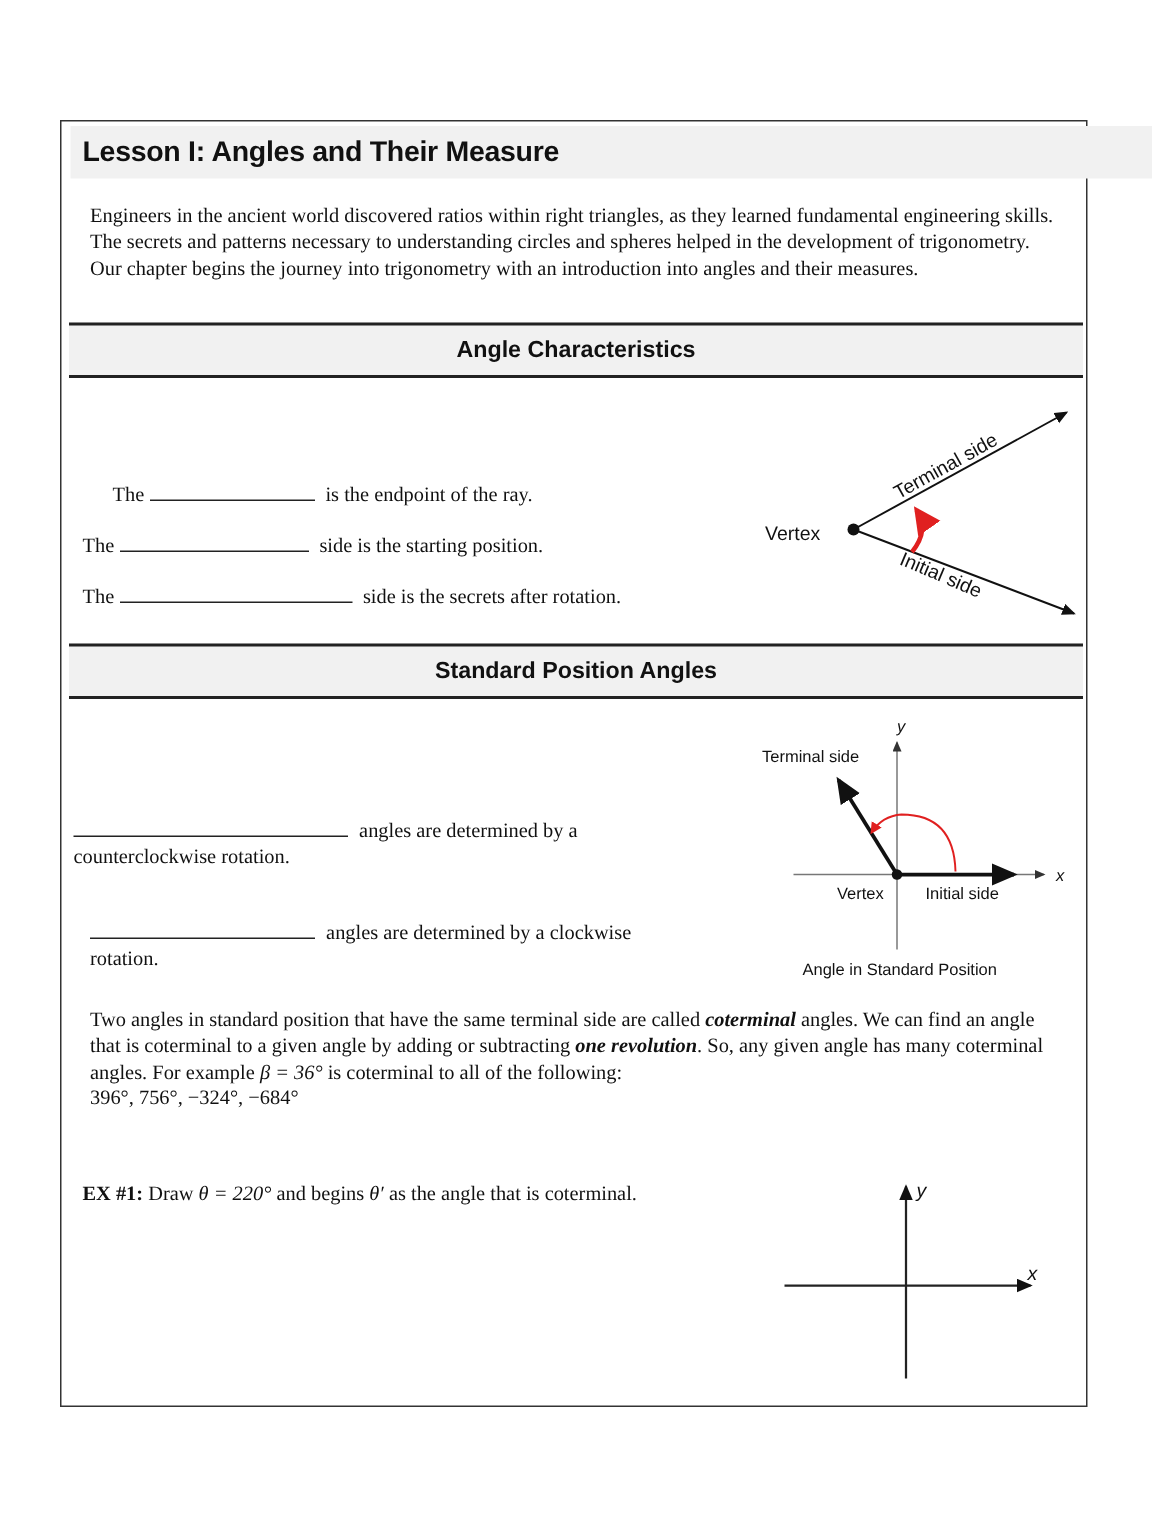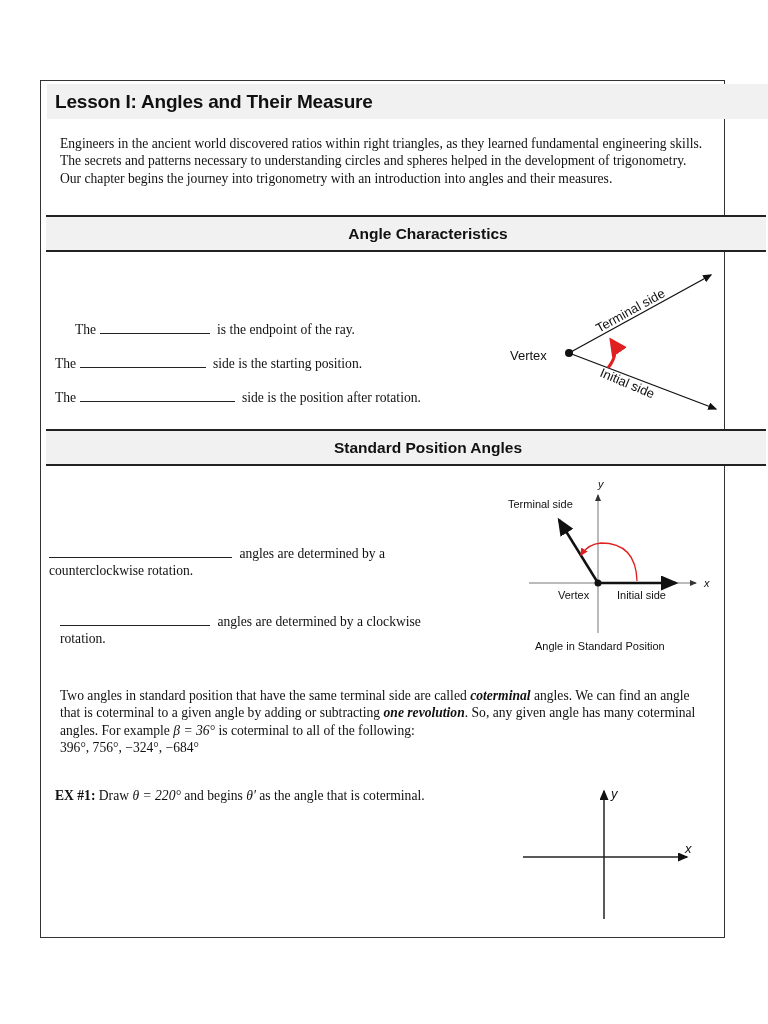--- a/index.html
+++ b/index.html
@@ -8,21 +8,21 @@
     .frame { position: absolute; left: 40px; top: 80px; width: 685px; height: 858px;
              border: 1.5px solid #333; box-sizing: border-box; background: #fff; }
     .lesson-title { position: absolute; left: 6px; top: 3px; width: 733px; height: 35px;
                     background: #f1f1f1; font-family: "Liberation Sans", sans-serif; font-weight: bold;
                     font-size: 19px; line-height: 35px; padding-left: 8px; box-sizing: border-box; letter-spacing: -0.2px; }
     .intro { position: absolute; left: 19px; top: 54px; width: 650px; font-family: "Liberation Serif", serif;
              font-size: 13.6px; line-height: 17.4px; }
     .section-header { position: absolute; left: 5px; width: 676px; height: 33px; background: #f1f1f1;
                       border-top: 2px solid #222; border-bottom: 2px solid #222;
                       font-family: "Liberation Sans", sans-serif; font-weight: bold; font-size: 15.5px;
-                      text-align: center; line-height: 33px; box-sizing: content-box; padding-left: 44px; }
+                      text-align: center; line-height: 33px; box-sizing: content-box; }
     .txt { position: absolute; font-family: "Liberation Serif", serif; font-size: 13.6px; line-height: 17.4px; }
     .blank { display: inline-block; border-bottom: 1px solid #222; height: 11px; vertical-align: baseline; margin-right: 4px; }
     svg text { font-family: "Liberation Sans", sans-serif; }
     .cut { position: absolute; background: #fff; }
   </style>
 </head>
 <body>
 
 <div class="frame">
   <div class="lesson-title">Lesson I: Angles and Their Measure</div>
@@ -36,21 +36,21 @@
     <span>is the endpoint of the ray.</span>
   </div>
   <div class="txt" style="left:14px; top:274px;">
     <span>The</span>
     <span class="blank" style="width:126px;"></span>
     <span>side is the starting position.</span>
   </div>
   <div class="txt" style="left:14px; top:308px;">
     <span>The</span>
     <span class="blank" style="width:155px;"></span>
-    <span>side is the position after rotation.</span>
+    <span>side is the secrets after rotation.</span>
   </div>
 
   <svg style="position:absolute; left:455px; top:182px;" width="225" height="160">
     <defs>
       <marker id="ah" markerWidth="8" markerHeight="8" refX="6" refY="3" orient="auto">
           <path d="M0,0 L7,3 L0,6 Z" fill="#111"></path>
         </marker>
       <marker id="ahr" markerWidth="8" markerHeight="8" refX="5" refY="3" orient="auto">
           <path d="M0,0 L6,3 L0,6 Z" fill="#e02020"></path>
         </marker>
@@ -96,21 +96,21 @@
     <text x="102" y="15" font-size="11" font-style="italic" fill="#111">y</text>
     <text x="208" y="114" font-size="11" font-style="italic" fill="#111">x</text>
     <text x="12" y="35" font-size="11" fill="#111">Terminal side</text>
     <text x="62" y="126" font-size="11" fill="#111">Vertex</text>
     <text x="121" y="126" font-size="11" fill="#111">Initial side</text>
     <text x="39" y="177" font-size="11" fill="#111">Angle in Standard Position</text>
   </svg>
 
   <div class="cut" style="left:460px; top:576px; width:220px; height:4px;"></div>
 
-  <div class="txt" style="left:19px; top:606px; width:650px;">
+  <div class="txt" style="left:19px; top:590px; width:650px;">
     <span>Two angles in standard position that have the same terminal side are called </span><b><i>coterminal</i></b><span> angles.  We can find an angle that is coterminal to a given angle by adding or subtracting </span><b><i>one revolution</i></b><span>.  So, any given angle has many coterminal angles. For example </span><i>β = 36°</i><span> is coterminal to all of the following:</span><br>
     <span>396°, 756°, −324°, −684°</span>
   </div>
 
   <div class="txt" style="left:14px; top:706px; width:470px;">
     <b>EX #1:</b><span> Draw </span><i>θ = 220°</i><span> and begins  </span><i>θ′</i><span> as the angle that is coterminal.</span>
   </div>
 
   <svg style="position:absolute; left:478px; top:700px;" width="190" height="145">
     <defs>

